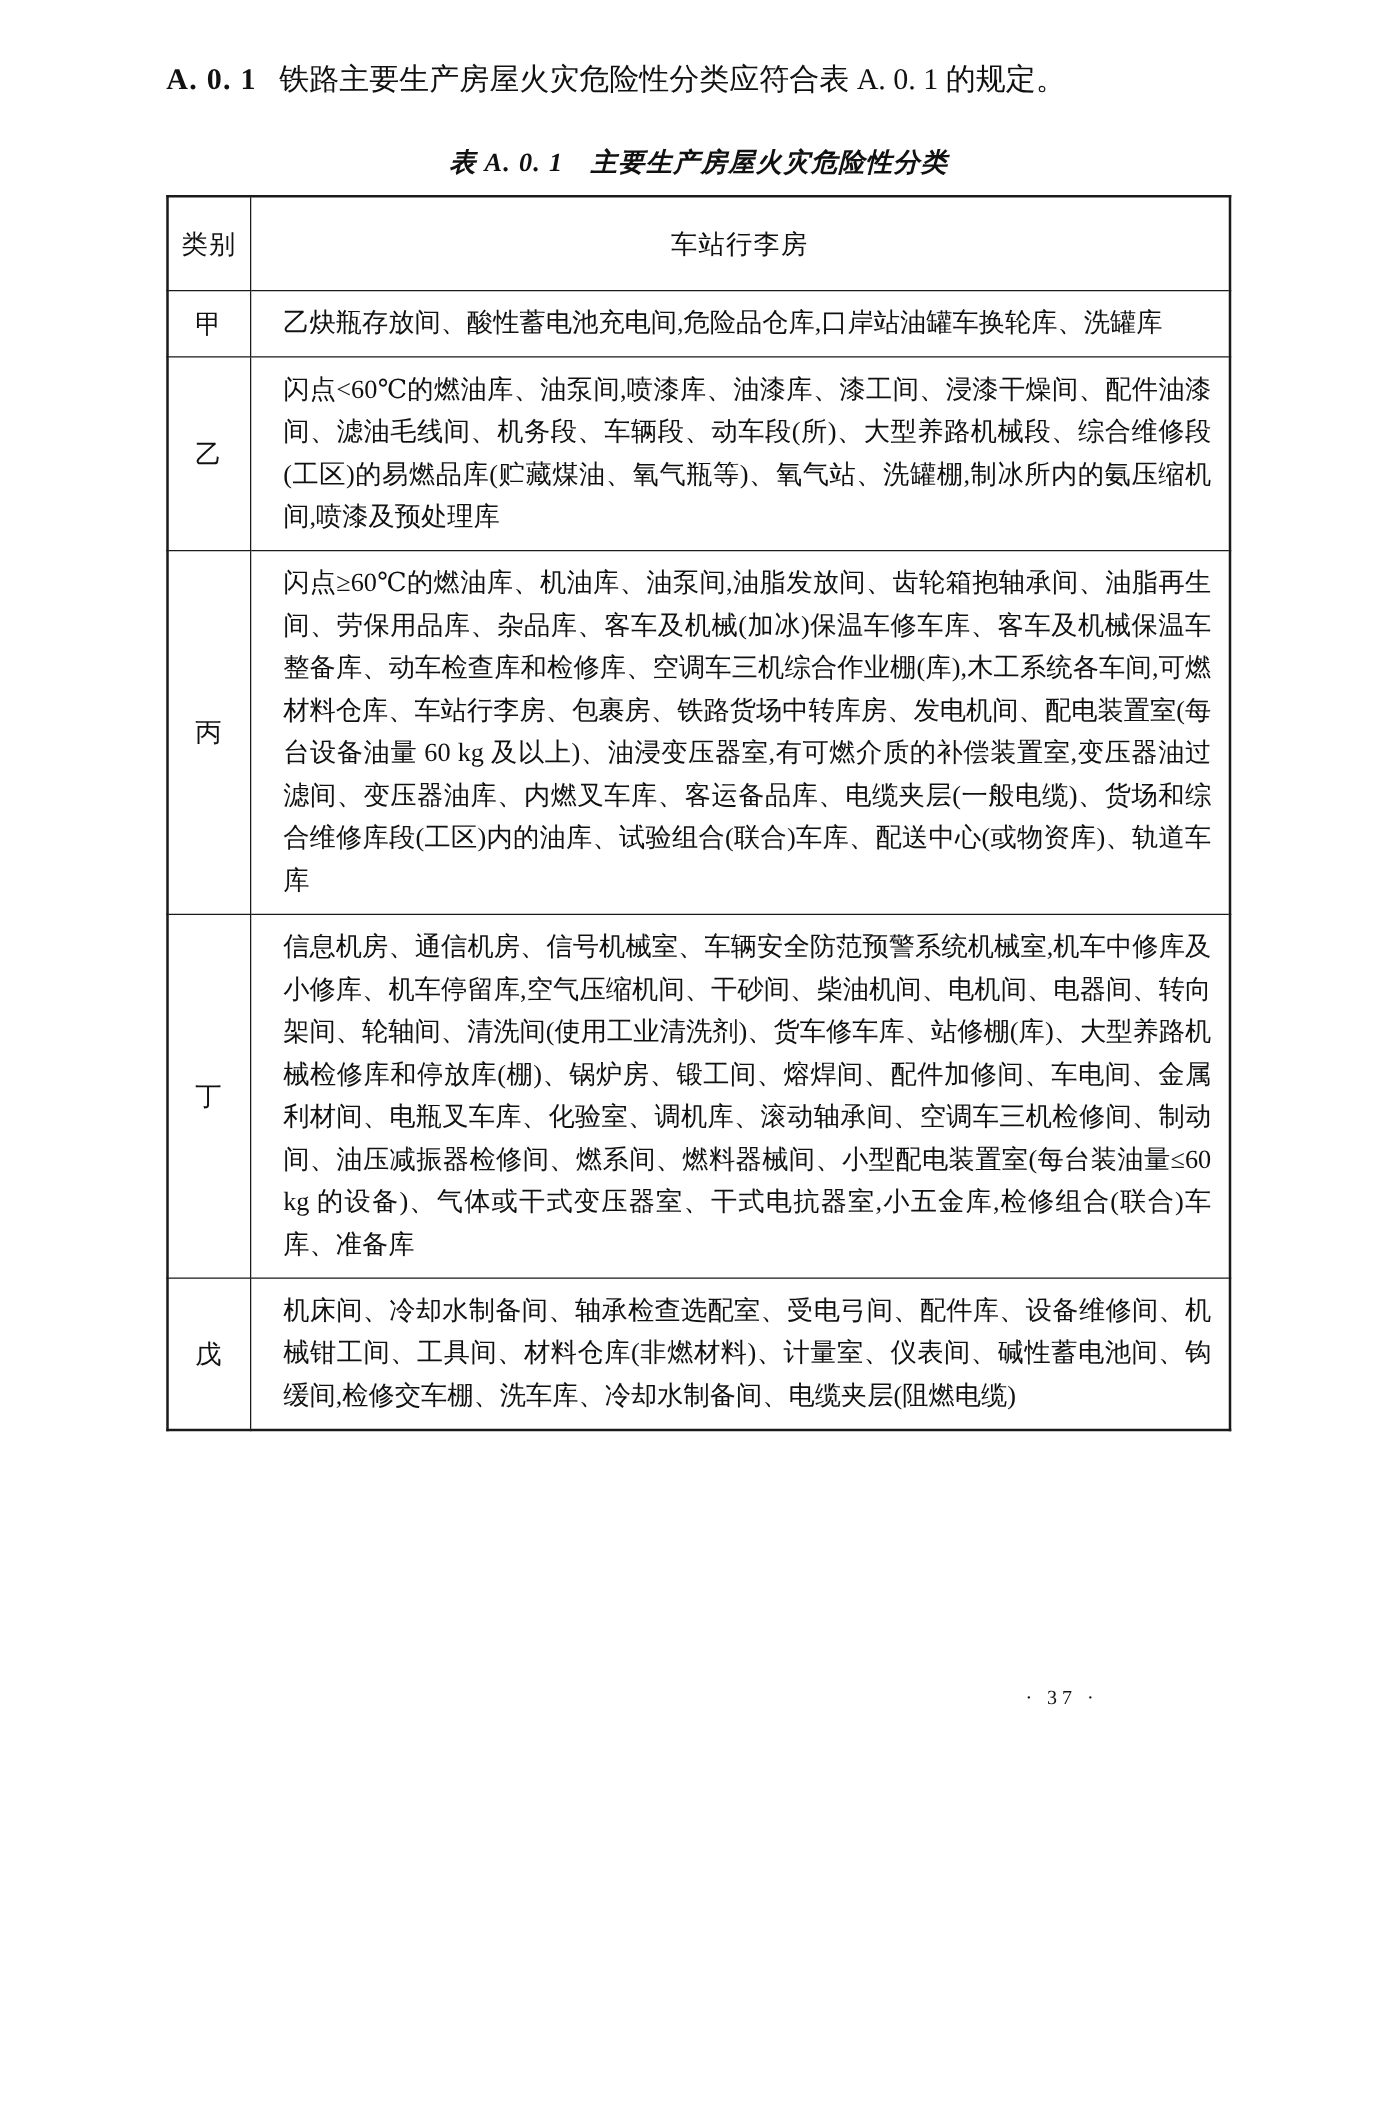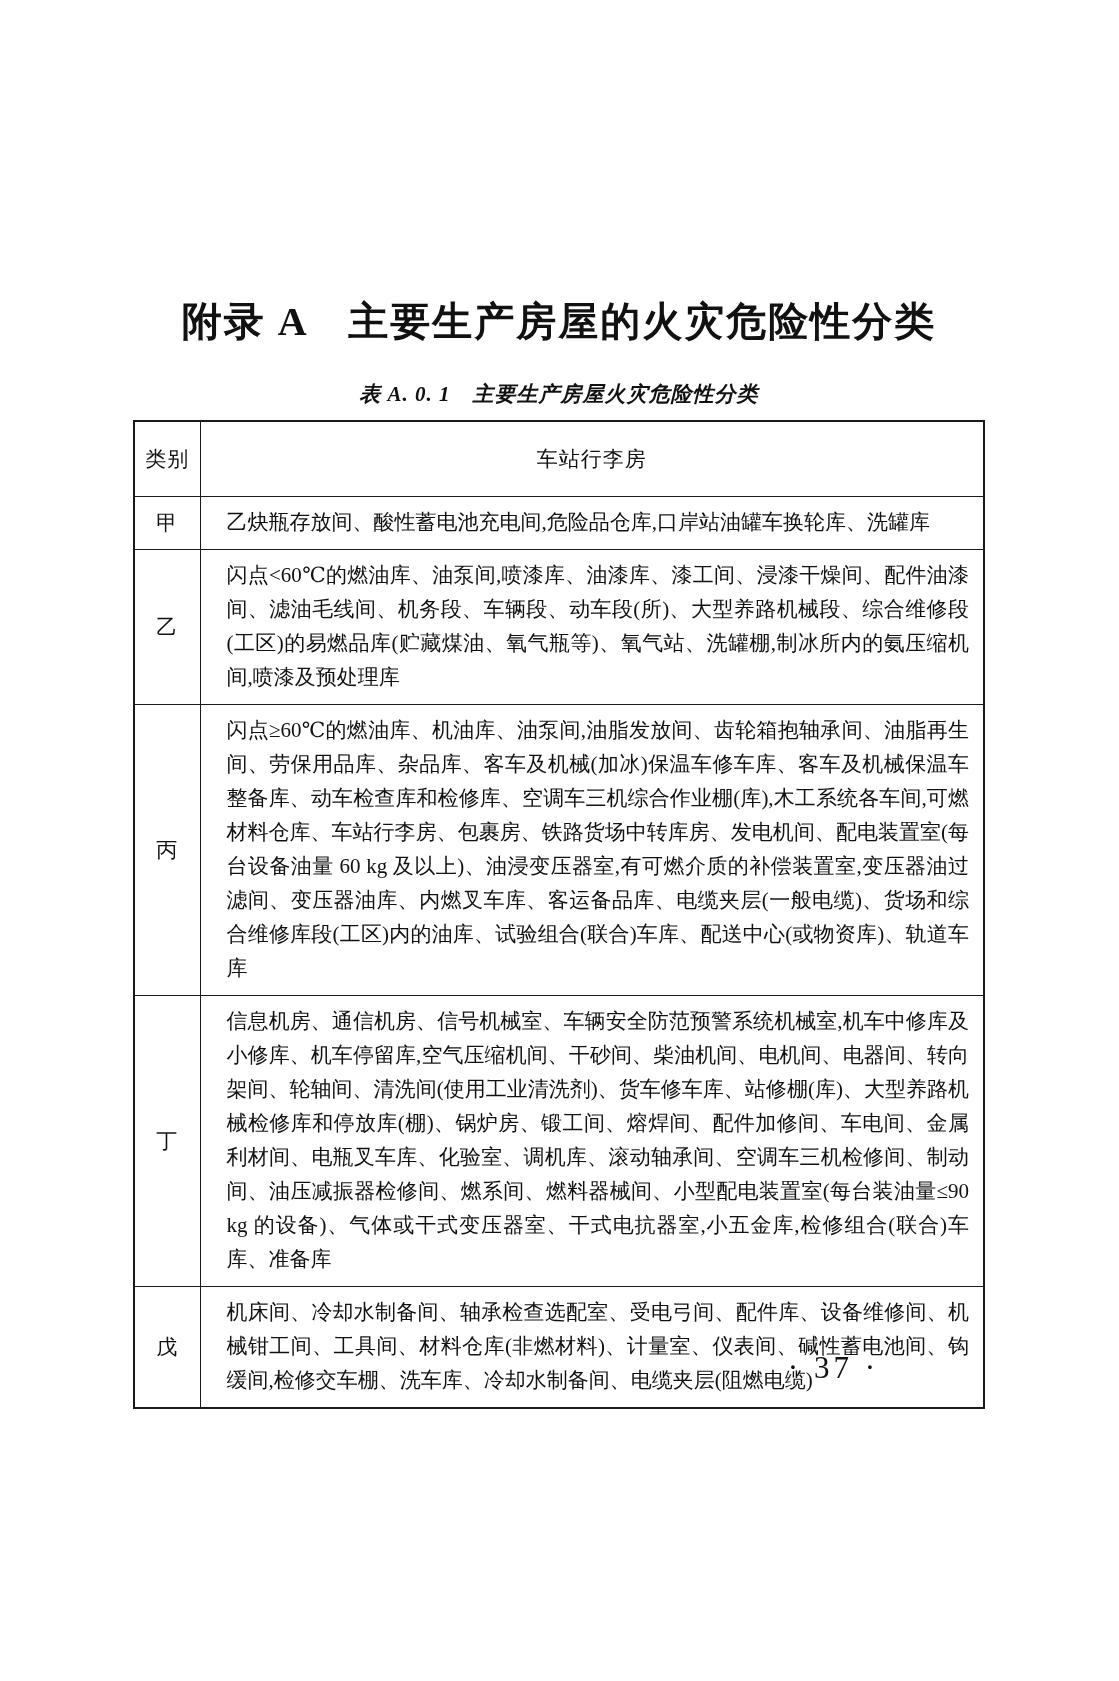--- a/index.html
+++ b/index.html
@@ -71,32 +71,34 @@
   td.desc{
     padding:8px 14px 10px 26px;
     line-height:34px;
     text-align:justify;
     text-align-last:left;
   }
   .page-number{
     position:absolute;
     top:1350px;
     right:240px;
-    font-size:31px;
+    font-size:16px;
     letter-spacing:4px;
   }
 </style>
 </head>
 <body>
 
 <div class="page">
   <div class="content">
 
-    <h1 class="title">附录 A　主要生产房屋的火灾危险性分类</h1>
 
+    <p class="clause">
+      <span class="clause-num">A. 0. 1</span><span>铁路主要生产房屋火灾危险性分类应符合表 A. 0. 1 的规定。</span>
+    </p>
 
     <div class="table-caption">表 A. 0. 1　主要生产房屋火灾危险性分类</div>
 
     <table class="cls">
       <colgroup>
         <col class="c-cat">
         <col>
       </colgroup>
       <thead>
         <tr>
@@ -112,21 +114,21 @@
         <tr>
           <td class="cat">乙</td>
           <td class="desc">闪点&lt;60℃的燃油库、油泵间,喷漆库、油漆库、漆工间、浸漆干燥间、配件油漆间、滤油毛线间、机务段、车辆段、动车段(所)、大型养路机械段、综合维修段(工区)的易燃品库(贮藏煤油、氧气瓶等)、氧气站、洗罐棚,制冰所内的氨压缩机间,喷漆及预处理库</td>
         </tr>
         <tr>
           <td class="cat">丙</td>
           <td class="desc">闪点≥60℃的燃油库、机油库、油泵间,油脂发放间、齿轮箱抱轴承间、油脂再生间、劳保用品库、杂品库、客车及机械(加冰)保温车修车库、客车及机械保温车整备库、动车检查库和检修库、空调车三机综合作业棚(库),木工系统各车间,可燃材料仓库、车站行李房、包裹房、铁路货场中转库房、发电机间、配电装置室(每台设备油量 60 kg 及以上)、油浸变压器室,有可燃介质的补偿装置室,变压器油过滤间、变压器油库、内燃叉车库、客运备品库、电缆夹层(一般电缆)、货场和综合维修库段(工区)内的油库、试验组合(联合)车库、配送中心(或物资库)、轨道车库</td>
         </tr>
         <tr>
           <td class="cat">丁</td>
-          <td class="desc">信息机房、通信机房、信号机械室、车辆安全防范预警系统机械室,机车中修库及小修库、机车停留库,空气压缩机间、干砂间、柴油机间、电机间、电器间、转向架间、轮轴间、清洗间(使用工业清洗剂)、货车修车库、站修棚(库)、大型养路机械检修库和停放库(棚)、锅炉房、锻工间、熔焊间、配件加修间、车电间、金属利材间、电瓶叉车库、化验室、调机库、滚动轴承间、空调车三机检修间、制动间、油压减振器检修间、燃系间、燃料器械间、小型配电装置室(每台装油量≤90 kg 的设备)、气体或干式变压器室、干式电抗器室,小五金库,检修组合(联合)车库、准备库</td>
+          <td class="desc">信息机房、通信机房、信号机械室、车辆安全防范预警系统机械室,机车中修库及小修库、机车停留库,空气压缩机间、干砂间、柴油机间、电机间、电器间、转向架间、轮轴间、清洗间(使用工业清洗剂)、货车修车库、站修棚(库)、大型养路机械检修库和停放库(棚)、锅炉房、锻工间、熔焊间、配件加修间、车电间、金属利材间、电瓶叉车库、化验室、调机库、滚动轴承间、空调车三机检修间、制动间、油压减振器检修间、燃系间、燃料器械间、小型配电装置室(每台装油量≤60 kg 的设备)、气体或干式变压器室、干式电抗器室,小五金库,检修组合(联合)车库、准备库</td>
         </tr>
         <tr>
           <td class="cat">戊</td>
           <td class="desc">机床间、冷却水制备间、轴承检查选配室、受电弓间、配件库、设备维修间、机械钳工间、工具间、材料仓库(非燃材料)、计量室、仪表间、碱性蓄电池间、钩缓间,检修交车棚、洗车库、冷却水制备间、电缆夹层(阻燃电缆)</td>
         </tr>
       </tbody>
     </table>
 
   </div>
 

